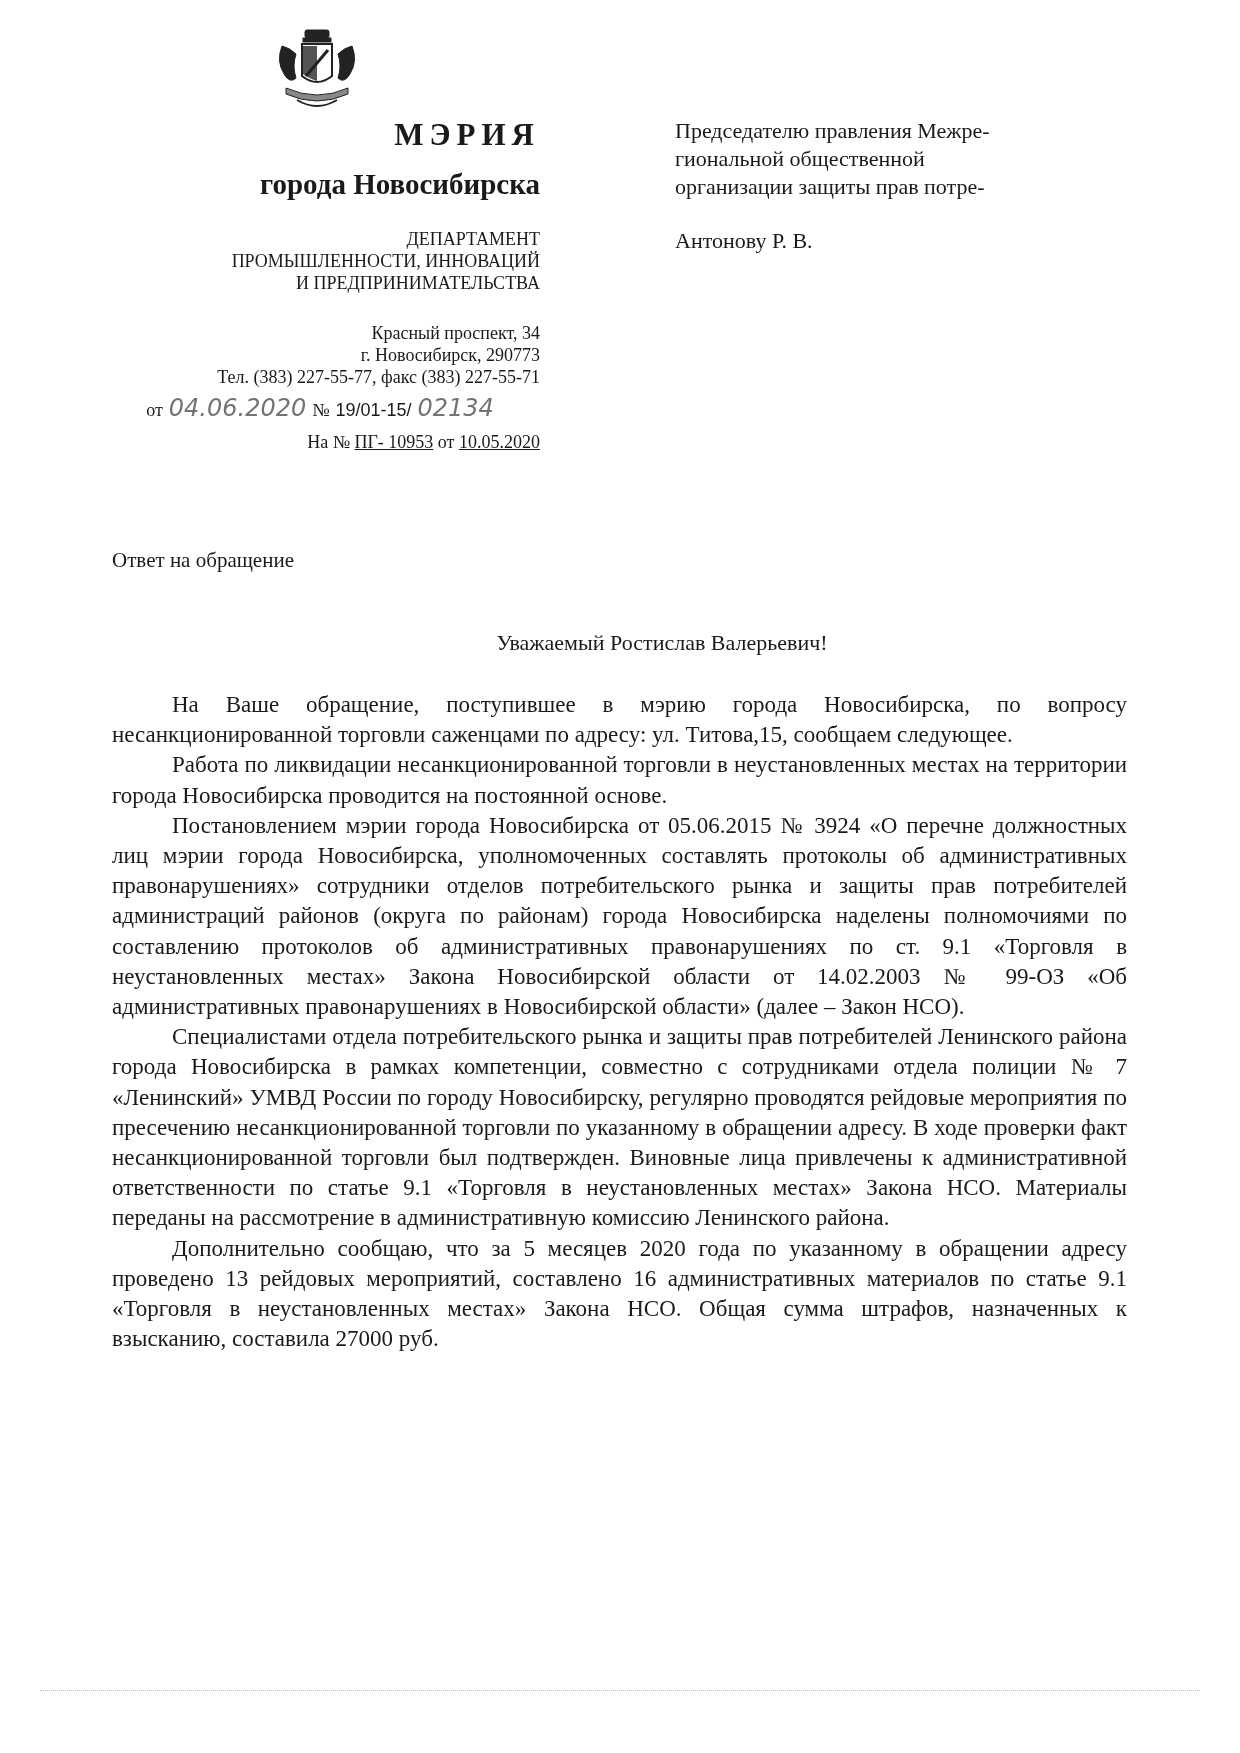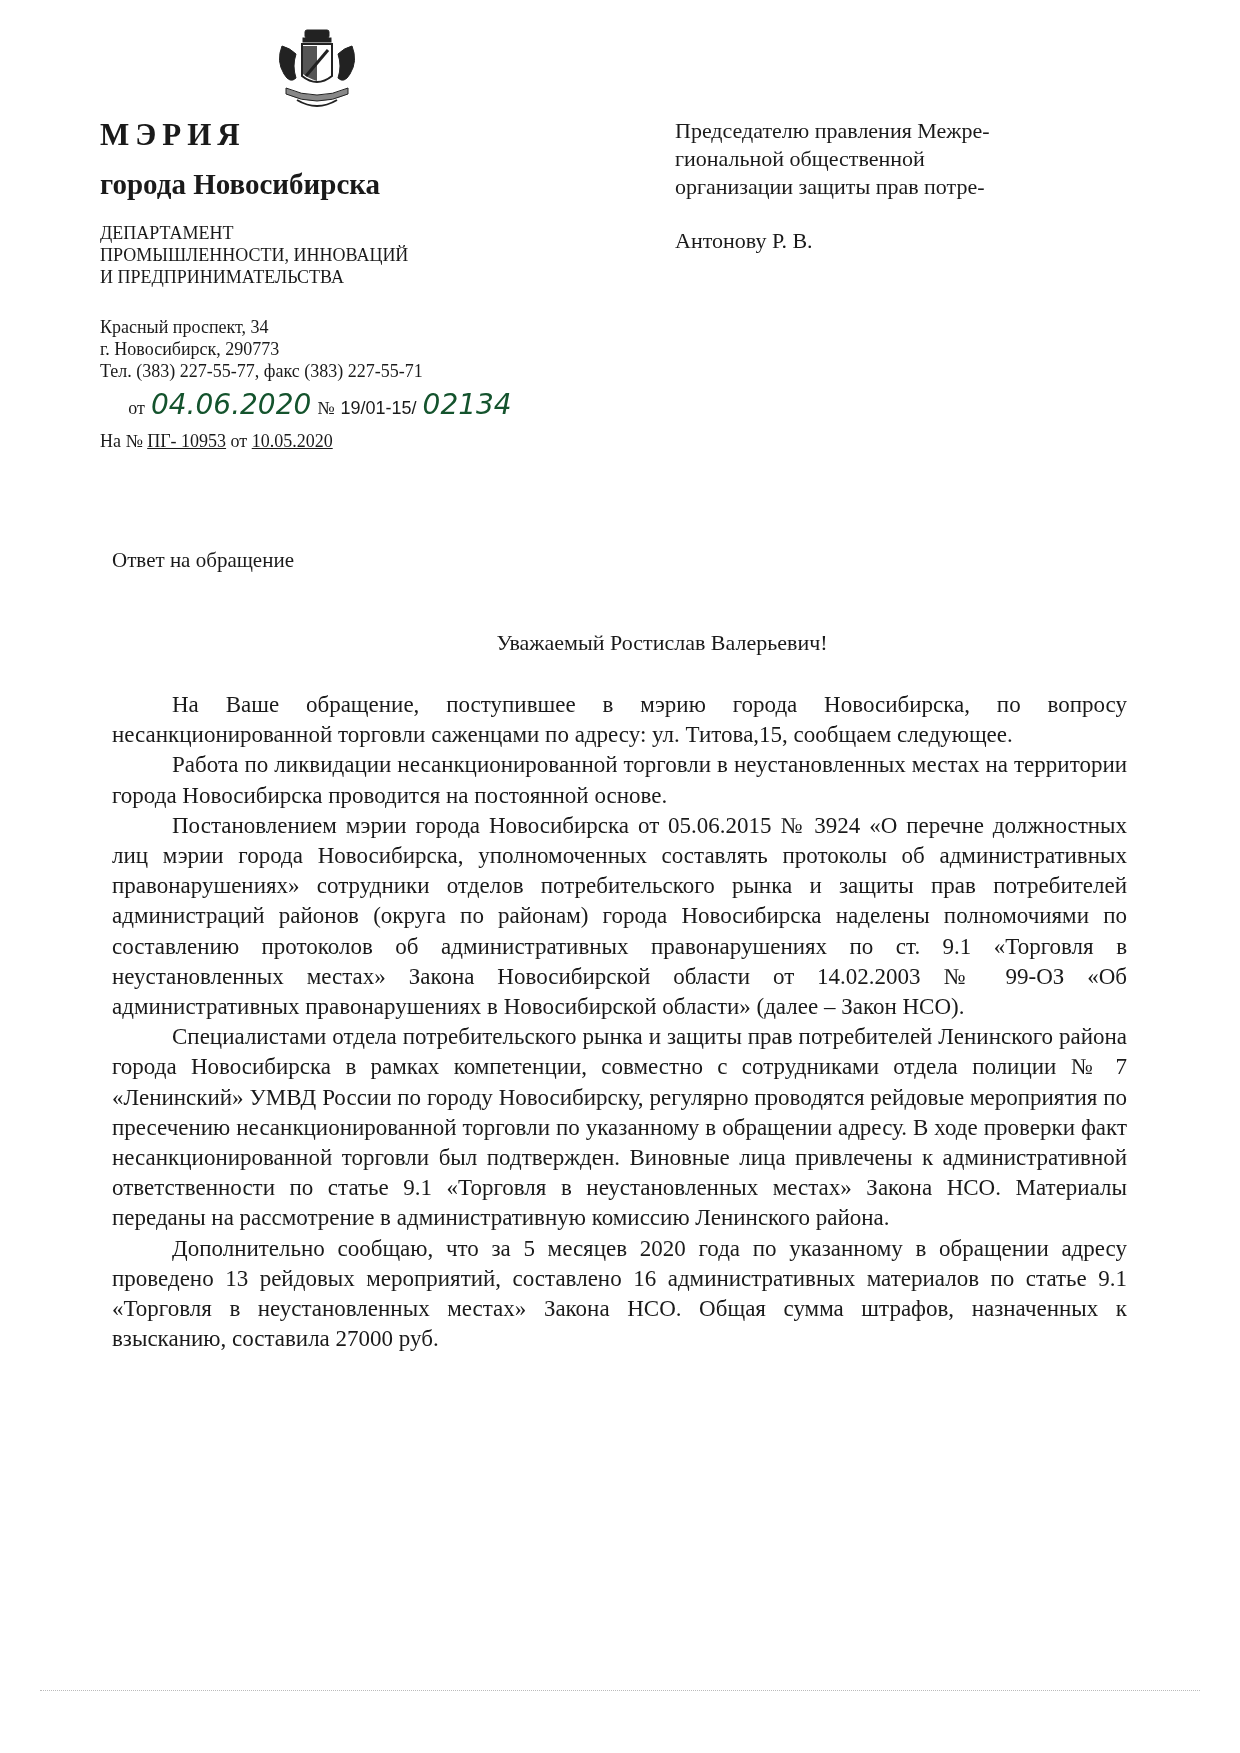--- a/index.html
+++ b/index.html
@@ -1,24 +1,24 @@
 <!DOCTYPE html>
 <html><head>
 <meta charset="utf-8">
 <style>
   html, body { margin:0; padding:0; background:#ffffff; }
   body { width:1240px; height:1753px; position:relative; overflow:hidden; font-family:"Liberation Serif", serif; color:#1a1a1a; }
   .emblem { position:absolute; left:270px; left:272px; top:26px; width:90px; height:90px; }
-  .left-block { position:absolute; left:100px; top:118px; width:440px; text-align:left; }
+  .left-block { position:absolute; left:100px; top:118px; width:440px; text-align:right; }
   .mayor-title { font-size:31px; font-weight:bold; letter-spacing:6px; line-height:34px; }
   .city-title { font-size:29px; font-weight:bold; line-height:36px; margin-top:14px; }
-  .dept { font-size:18px; line-height:22px; margin-top:20px; }
+  .dept { font-size:18px; line-height:22px; margin-top:26px; }
   .address { font-size:18px; line-height:22px; margin-top:28px; }
   .regline { font-size:18px; margin-top:6px; display:flex; justify-content:center; align-items:baseline; gap:6px; }
-  .hand { font-family:"DejaVu Sans", sans-serif; font-style:italic; font-size:28px; color:#14532d; }
+  .hand { font-family:"DejaVu Sans", sans-serif; font-style:italic; font-size:24px; color:#737373; }
   .num { font-family:"Liberation Sans", sans-serif; font-size:18px; }
   .refline { font-size:18px; margin-top:10px; }
   .refline u { text-decoration:underline; }
   .addressee { position:absolute; left:675px; top:117px; width:440px; font-size:22px; line-height:28px; }
   .addressee .name { margin-top:26px; }
   .addressee .email { margin-top:26px; }
   .subject { position:absolute; left:112px; top:548px; font-size:21px; }
   .greeting { position:absolute; left:0; width:1240px; top:630px; text-align:center; font-size:22px; padding-left:84px; box-sizing:border-box; }
   .body-text { position:absolute; left:112px; top:690px; width:1015px; font-size:23px; line-height:30.2px; text-align:justify; }
   .body-text p { margin:0; text-indent:60px; }

